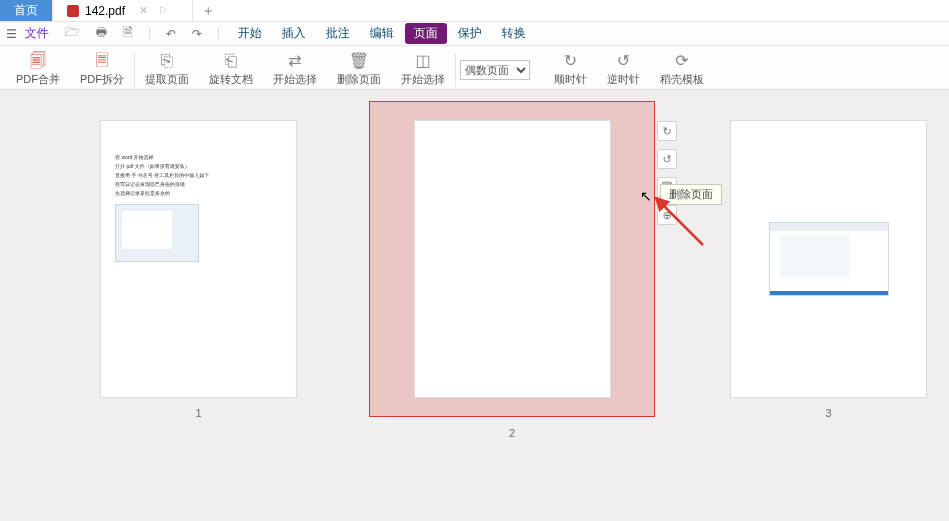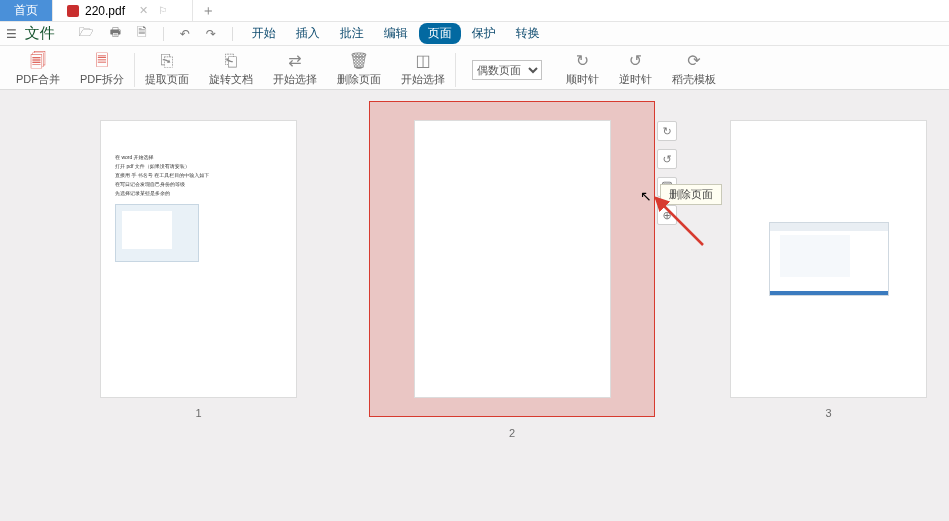--- a/index.html
+++ b/index.html
@@ -12,35 +12,35 @@
     .tab .ico { width:12px; height:12px; display:inline-block; }
     .tab .pin { position:absolute; right:25px; color:#bbb; font-size:10px; }
     .tab .close { color:#bbb; font-size:11px; margin-left:8px; }
     .newtab { width:30px; display:flex; align-items:center; justify-content:center; color:#888; font-size:14px; }
     .ico-red  { background:#d94a3a; border-radius:2px; }
     .ico-red2 { background:#c92f2f; border-radius:2px; }
 
     
     .menubar { height:24px; background:#fdfdfd; display:flex; align-items:center; padding:0 6px; gap:4px; border-bottom:1px solid #e5e5e5; }
     .ham { font-size:12px; color:#666; margin-right:4px; }
-    .file-lbl { font-size:15px; color:#14532d; margin-right:14px; }
+    .file-lbl { font-size:12px; color:#6d28d9; margin-right:6px; }
     .qicon { font-size:12px; color:#777; padding:0 6px; }
     .sep-v { width:1px; height:14px; background:#ddd; margin:0 6px; }
     .menus { display:flex; gap:2px; }
     .menu-item { font-size:12px; color:#0c4a6e; padding:2px 9px; border-radius:3px; }
-    .menu-item.sel { background:#0369a1; color:#fff;border-radius:8px; }
+    .menu-item.sel { background:#701a75; color:#fff; }
 
     
     .ribbon { height:44px; background:#fdfdfd; display:flex; align-items:center; padding:4px 6px 0; border-bottom:1px solid #dcdcdc; gap:0; }
     .rgroup { display:flex; flex-direction:column; align-items:center; justify-content:center; padding:0 10px; font-size:11px; color:#555; }
     .rgroup .gicon { font-size:16px; color:#d73a2f; height:18px; line-height:18px; }
     .rgroup .gicon.gray { color:#888; }
     .rgroup .glabel { font-size:11px; margin-top:2px; color:#555; }
     .rsep { width:1px; height:34px; background:#e3e3e3; }
-    .combo { display:flex; align-items:center; margin-left:16px; }
+    .combo { display:flex; align-items:center; margin-left:4px; }
     .combo select { font-size:11px; height:20px; width:70px; border:1px solid #c3c3c3; background:#fff; color:#555; }
 
     
     .thumbs-area { position:absolute; top:90px; left:0; right:0; bottom:0; background:#f0eeef; }
     .thumb-wrap { position:absolute; text-align:center; }
     .thumb-wrap .pg { font-size:11px; color:#6b6b6b; margin-top:10px; }
     .page { background:#fff; box-shadow:0 0 0 1px #dcdcdc; }
 
     
     .p1 { left:101px; top:31px; width:195px; }
@@ -70,21 +70,21 @@
   </style>
 </head>
 <body>
 
 <div class="tabs">
   <div class="tab active">
     <span>首页</span>
   </div>
   <div class="tab" style="padding-right:44px;">
     <span class="ico ico-red2"></span>
-    <span>220.pdf</span>
+    <span>142.pdf</span>
     <span class="pin">⚐</span>
     <span class="close">✕</span>
   </div>
   <div class="newtab">＋</div>
 </div>
 
 <div class="menubar">
   <span class="ham">☰</span>
   <span class="file-lbl">文件</span>
   <span class="qicon">🗁</span>

